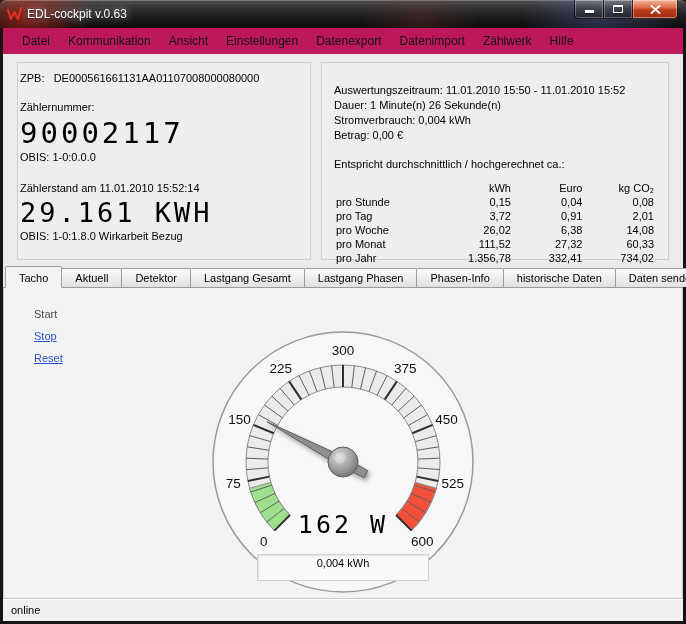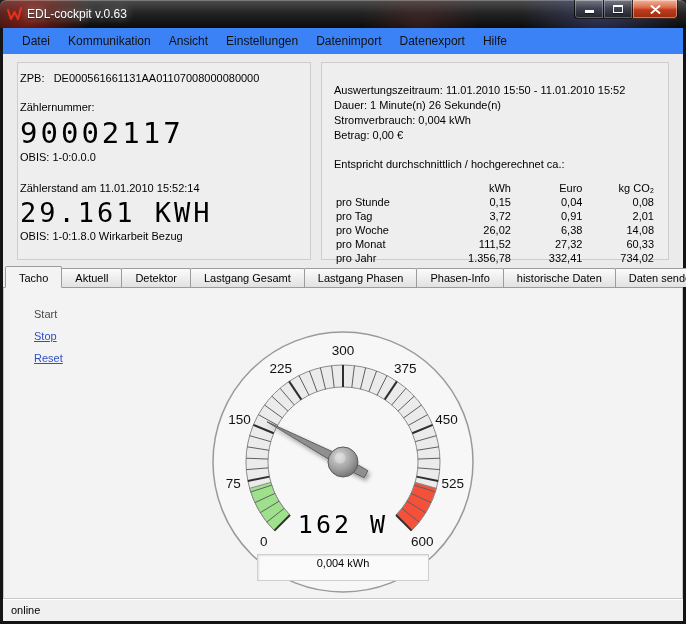--- a/index.html
+++ b/index.html
@@ -45,21 +45,21 @@
   .min-glyph { width:9px; height:3px; background:#fff; box-shadow:0 1px 1px rgba(0,0,0,.6); margin-top:5px; }
   .max-glyph { width:10px; height:8px; border:1px solid #fff; border-top-width:2px; box-shadow:0 1px 1px rgba(0,0,0,.5); }
 
   
   .frame {
     flex:1; display:flex; flex-direction:column;
     border:3px solid #141414; border-top:none;
     background:#ebebeb; min-height:0;
   }
 
-  .menubar { flex:0 0 26px; display:flex; align-items:center; padding-left:10px; background:#3b82f6; }
+  .menubar { flex:0 0 26px; display:flex; align-items:center; padding-left:10px; background:#be185d; }
   .menu-item { font-size:12px; line-height:26px; padding:0 9px; color:#111; cursor:default; }
 
   
   .panels { flex:0 0 212px; display:flex; gap:10px; padding:8px 14px 6px; }
   .groupbox { border:1px solid #cdcdcd; background:#eeeeee; height:198px; }
   .gb-left  { width:294px; padding:8px 2px; }
   .gb-right { flex:1; padding:20px 12px; }
 
   .small { font-size:11px; line-height:15px; }
   .digital {
@@ -152,22 +152,23 @@
     </div>
   </div>
 
   <div class="frame">
 
     <div class="menubar">
       <span class="menu-item">Datei</span>
       <span class="menu-item">Kommunikation</span>
       <span class="menu-item">Ansicht</span>
       <span class="menu-item">Einstellungen</span>
+      <span class="menu-item">Datenexport</span>
       <span class="menu-item">Datenimport</span>
-      <span class="menu-item">Datenexport</span>
+      <span class="menu-item">Zählwerk</span>
       <span class="menu-item">Hilfe</span>
     </div>
 
     <div class="panels">
 
       <div class="groupbox gb-left">
         <div class="small">
           <span>ZPB:</span>&nbsp;&nbsp;
           <span>DE000561661131AA01107008000080000</span>
         </div>

